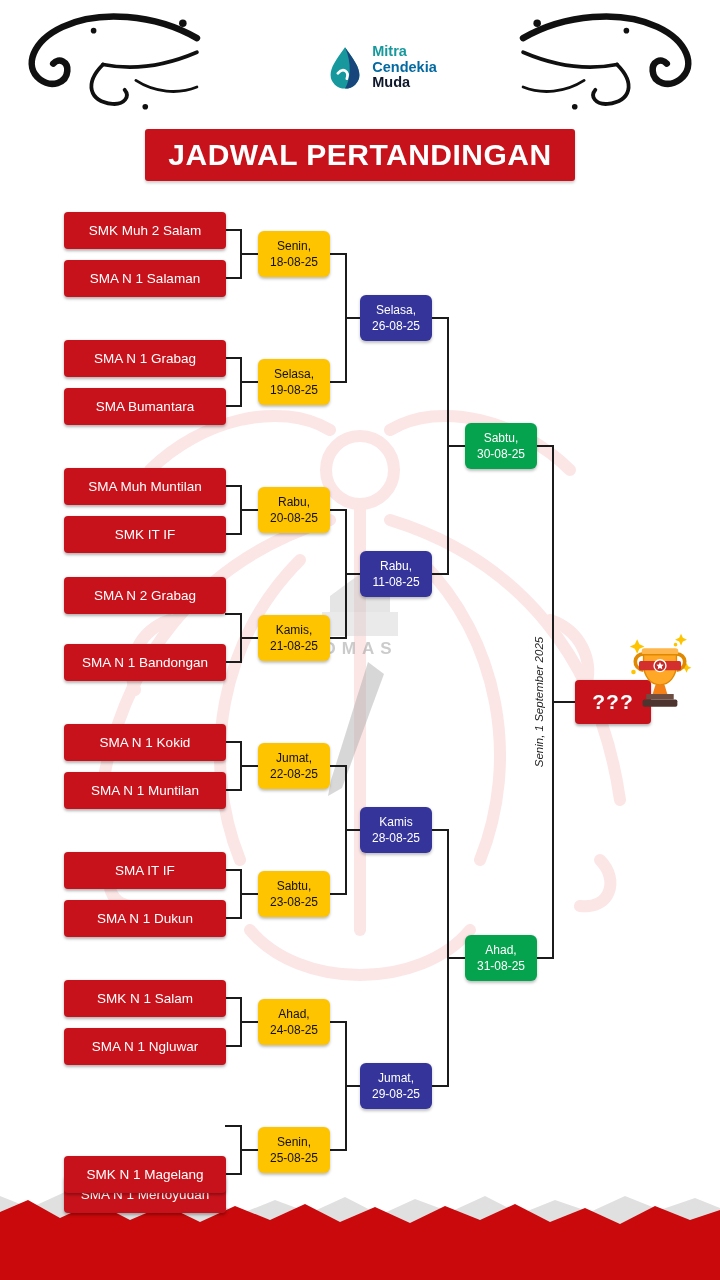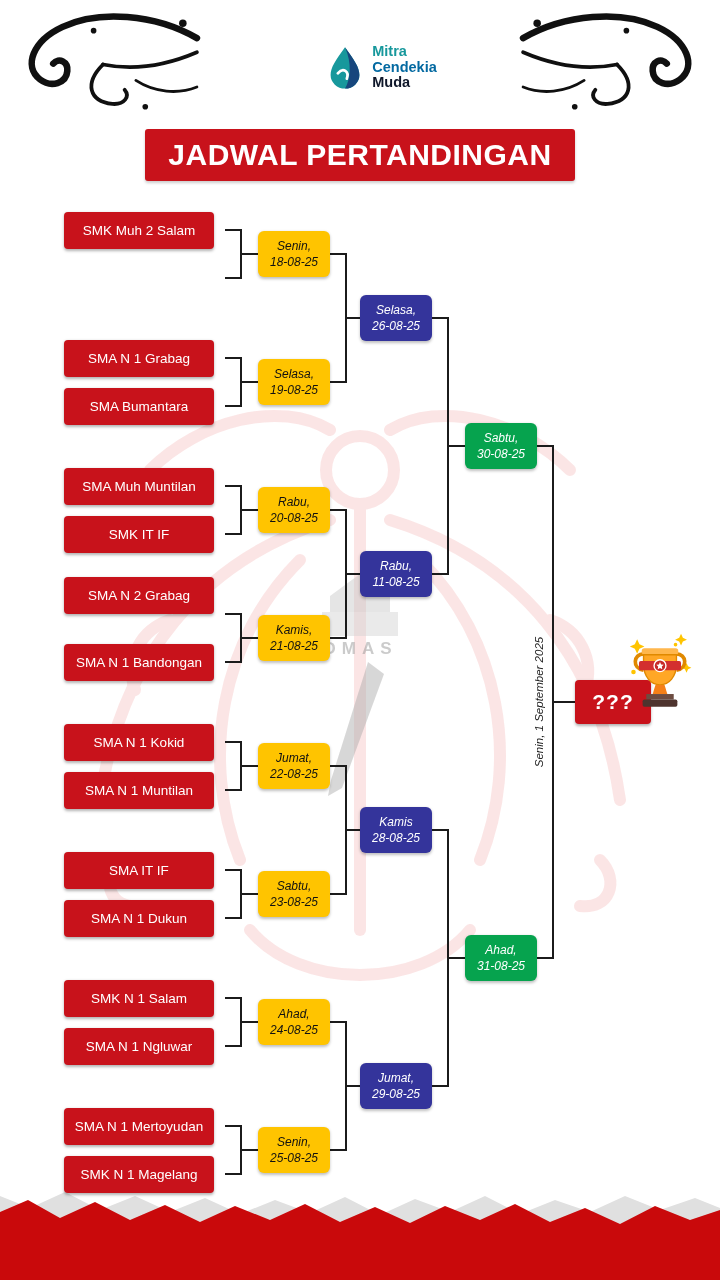--- a/index.html
+++ b/index.html
@@ -31,31 +31,31 @@
   .title-banner {
     position: absolute; left: 145px; top: 129px; width: 430px; height: 52px;
     background: #c8121b; border-radius: 3px;
     display: flex; align-items: center; justify-content: center;
     color: #ffffff; font-size: 30px; font-weight: 800; letter-spacing: 0.5px;
     box-shadow: 0 2px 3px rgba(0,0,0,.2);
   }
 
   
   .team-box {
-    position: absolute; left: 64px; width: 150px; height: 37px;
+    position: absolute; left: 64px; width: 162px; height: 37px;
     background: #c8121b; color: #ffffff; border-radius: 4px;
     display: flex; align-items: center; justify-content: center;
     font-size: 13.5px; font-weight: 500;
     box-shadow: 0 1.5px 3px rgba(0,0,0,.3);
     z-index: 3;
   }
   .date-box {
     position: absolute; width: 72px; height: 46px; border-radius: 6px;
     display: flex; flex-direction: column; align-items: center; justify-content: center;
-    font-style: italic; font-size: 12px; line-height: 1.35; font-weight: 500;
+    font-size: 12px; line-height: 1.35; font-weight: 500;
     box-shadow: 0 1.5px 3px rgba(0,0,0,.25);
     z-index: 3; text-align: center;
   }
   .date-box.r1 { left: 258px; background: #ffc400; color: #111111; }
   .date-box.r2 { left: 360px; background: #34349b; color: #ffffff; }
   .date-box.r3 { left: 465px; background: #06a34e; color: #ffffff; }
 
   .final-box {
     position: absolute; left: 575px; top: 680px; width: 76px; height: 44px;
     background: #c8121b; color: #ffffff; border-radius: 4px;
@@ -153,33 +153,34 @@
     <div class="words">
       <span class="w1">Mitra</span>
       <span class="w2">Cendekia</span>
       <span class="w3">Muda</span>
     </div>
   </div>
 
   <div class="title-banner">JADWAL PERTANDINGAN</div>
 
   <div class="team-box" style="top:212px">SMK Muh 2 Salam</div>
+  <div class="team-box" style="top:260px">SMA N 1 Salaman</div>
   <div class="team-box" style="top:340px">SMA N 1 Grabag</div>
   <div class="team-box" style="top:468px">SMA Muh Muntilan</div>
   <div class="team-box" style="top:388px">SMA Bumantara</div>
   <div class="team-box" style="top:516px">SMK IT IF</div>
   <div class="team-box" style="top:577px">SMA N 2 Grabag</div>
   <div class="team-box" style="top:644px">SMA N 1 Bandongan</div>
   <div class="team-box" style="top:724px">SMA N 1 Kokid</div>
   <div class="team-box" style="top:772px">SMA N 1 Muntilan</div>
   <div class="team-box" style="top:852px">SMA IT IF</div>
   <div class="team-box" style="top:900px">SMA N 1 Dukun</div>
   <div class="team-box" style="top:980px">SMK N 1 Salam</div>
   <div class="team-box" style="top:1028px">SMA N 1 Ngluwar</div>
-  <div class="team-box" style="top:1108px">SMA N 1 Mertoyudan</div>
+  <div class="team-box" style="top:1176px">SMA N 1 Mertoyudan</div>
   <div class="team-box" style="top:1156px">SMK N 1 Magelang</div>
 
   <div class="date-box r1" style="top:231px">
     <span>Senin,</span>
     <span>18-08-25</span>
   </div>
   <div class="date-box r1" style="top:359px">
     <span>Selasa,</span>
     <span>19-08-25</span>
   </div>

